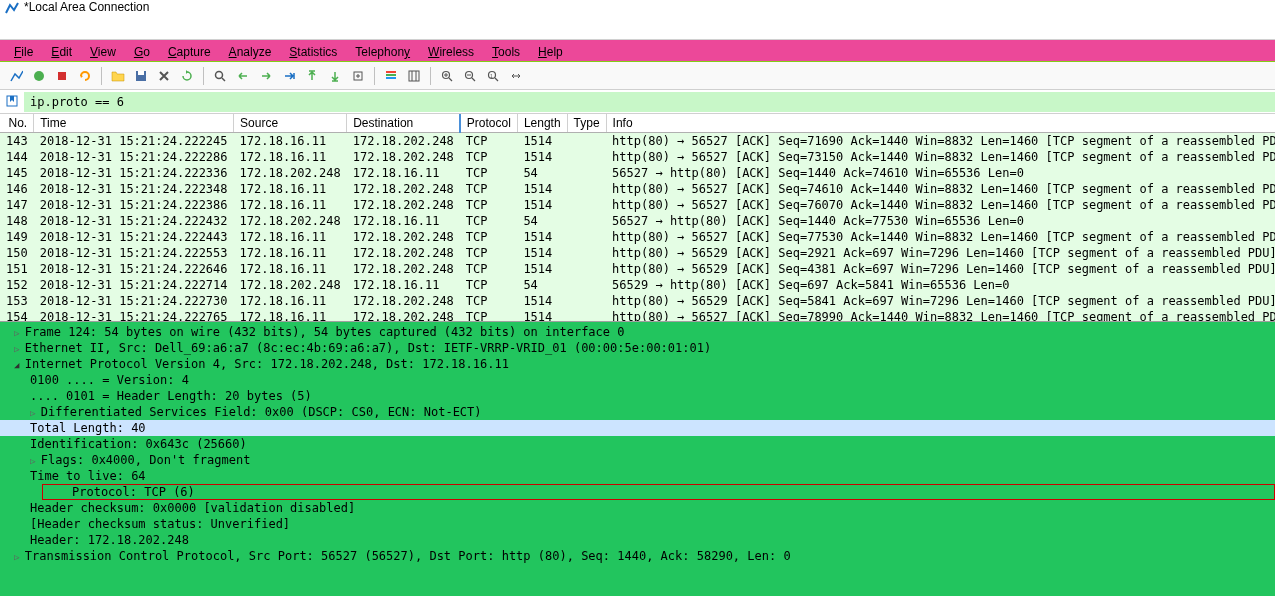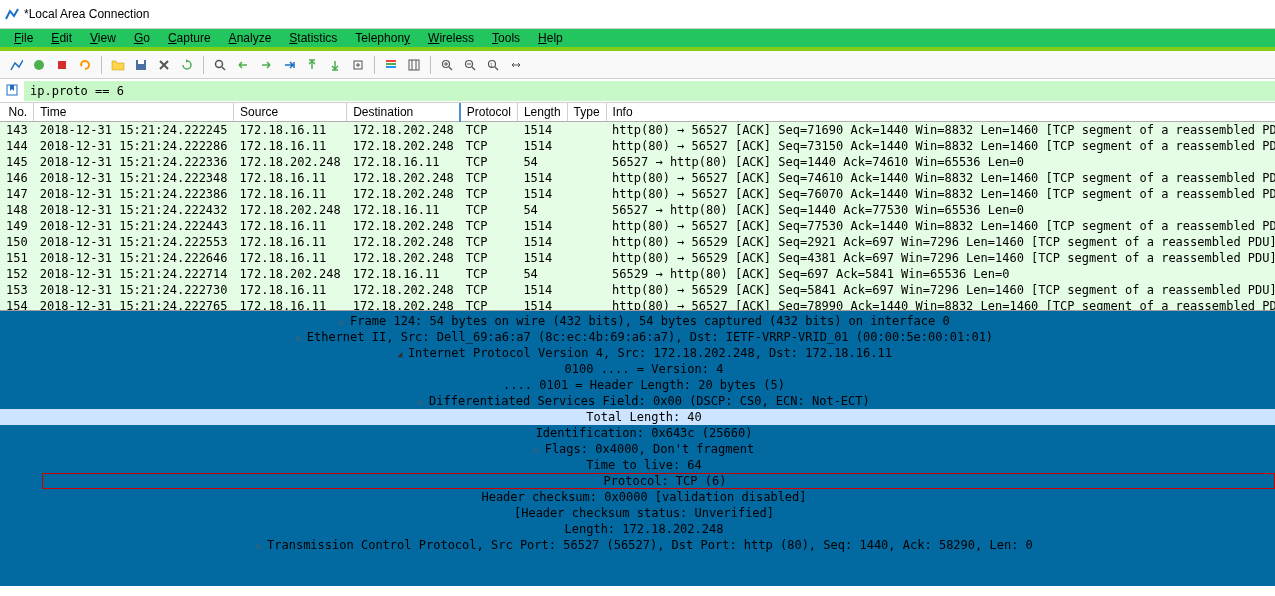--- a/index.html
+++ b/index.html
@@ -1,20 +1,20 @@
 <!DOCTYPE html>
 <html><head>
 <meta charset="utf-8">
 <style>
 * { box-sizing: border-box; margin: 0; padding: 0; }
 body { font-family: "Segoe UI", Tahoma, sans-serif; font-size: 12px; background: #fff; overflow: hidden; width: 1275px; height: 596px; }
-.titlebar { height: 29px; background: #fff; border-bottom: 1px solid #d0d0d0; display: flex; align-items: center; padding-left: 4px; }
+.titlebar { height: 40px; background: #fff; border-bottom: 1px solid #d0d0d0; display: flex; padding-left: 4px; }
 .titlebar .icon { width: 16px; height: 16px; margin-right: 4px; }
 .titlebar .title { font-size: 12px; }
-.menubar { height: 22px; background: #22c55e; border-bottom: 4px solid #84cc16; display: flex; align-items: flex-start; padding-left: 6px; gap: 2px; }
+.menubar { height: 22px; background: #ec4899; border-bottom: 1px solid #84cc16; display: flex; align-items: flex-end; padding-left: 6px; gap: 2px; }
 .menubar .menu-item { padding: 2px 8px; cursor: default; }
 .menubar .menu-item .mn { text-decoration: underline; }
 .toolbar { height: 28px; background: #f9f9f9; border-bottom: 1px solid #d0d0d0; display: flex; align-items: center; padding-left: 6px; gap: 3px; }
 .toolbar .tb-btn { width: 20px; height: 20px; display: flex; align-items: center; justify-content: center; border: 1px solid transparent; cursor: default; }
 .toolbar .sep { width: 1px; height: 18px; background: #c0c0c0; margin: 0 3px; }
 .filterbar { height: 24px; background: #fff; border-bottom: 1px solid #d0d0d0; display: flex; align-items: center; padding-left: 4px; gap: 4px; }
 .filterbar .bookmark { width: 16px; height: 16px; display: flex; align-items: center; justify-content: center; color: #2a5db0; }
 .filterbar input { flex: 1; height: 20px; border: none; background: #c8f7c8; padding: 8px 6px; font-family: "Consolas", monospace; font-size: 12px; outline: none; }
 .packet-list { height: 208px; overflow: auto; background: #fff; border-bottom: 1px solid #a0a0a0; }
 .packet-list table { width: 100%; border-collapse: collapse; font-family: "Consolas", monospace; font-size: 12px; }
@@ -22,23 +22,23 @@
 .packet-list thead th.proto { border-left: 2px solid #4a90d9; }
 .packet-list tbody tr { background: #e4fde4; }
 .packet-list tbody td { padding: 1px 6px; white-space: nowrap; border: none; }
 .packet-list .col-no { width: 50px; text-align: right; }
 .packet-list .col-time { width: 200px; margin-left: 25px; }
 .packet-list .col-src { width: 140px; }
 .packet-list .col-dst { width: 110px; }
 .packet-list .col-proto { width: 65px; }
 .packet-list .col-len { width: 55px; }
 .packet-list .col-type { width: 40px; text-align: right; }
-.packet-details { height: 275px; overflow: auto; background: #0369a1; font-family: "Consolas", monospace; font-size: 12px; padding: 2px 0; text-align: center; }
+.packet-details { height: 275px; overflow: auto; background: #22c55e; font-family: "Consolas", monospace; font-size: 12px; padding: 2px 0; }
 .packet-details .tree-row { padding: 1px 0 1px 14px; white-space: nowrap; }
-.packet-details .tree-row.l1 { padding-left: 13px; }
+.packet-details .tree-row.l1 { padding-left: 30px; }
 .packet-details .collapsed::before { content: "▷ "; color: #606060; font-size: 9px; }
 .packet-details .expanded::before { content: "◢ "; color: #303030; font-size: 9px; }
 .packet-details .selected { background: #cce4ff; }
 .packet-details .hl { outline: 1px solid #cc0000; outline-offset: -1px; margin-left: 42px; }
 svg { display: block; }
 </style>
 </head>
 <body>
 
 <div class="titlebar">
@@ -346,15 +346,15 @@
   <div class="tree-row l1">0100 .... = Version: 4</div>
   <div class="tree-row l1">.... 0101 = Header Length: 20 bytes (5)</div>
   <div class="tree-row l1 collapsed">Differentiated Services Field: 0x00 (DSCP: CS0, ECN: Not-ECT)</div>
   <div class="tree-row l1 selected">Total Length: 40</div>
   <div class="tree-row l1">Identification: 0x643c (25660)</div>
   <div class="tree-row l1 collapsed">Flags: 0x4000, Don't fragment</div>
   <div class="tree-row l1">Time to live: 64</div>
   <div class="tree-row l1 hl">Protocol: TCP (6)</div>
   <div class="tree-row l1">Header checksum: 0x0000 [validation disabled]</div>
   <div class="tree-row l1">[Header checksum status: Unverified]</div>
-  <div class="tree-row l1">Length: 172.18.202.248</div>
+  <div class="tree-row l1">Header: 172.18.202.248</div>
   <div class="tree-row collapsed">Transmission Control Protocol, Src Port: 56527 (56527), Dst Port: http (80), Seq: 1440, Ack: 58290, Len: 0</div>
 </div>
 
 </body></html>

